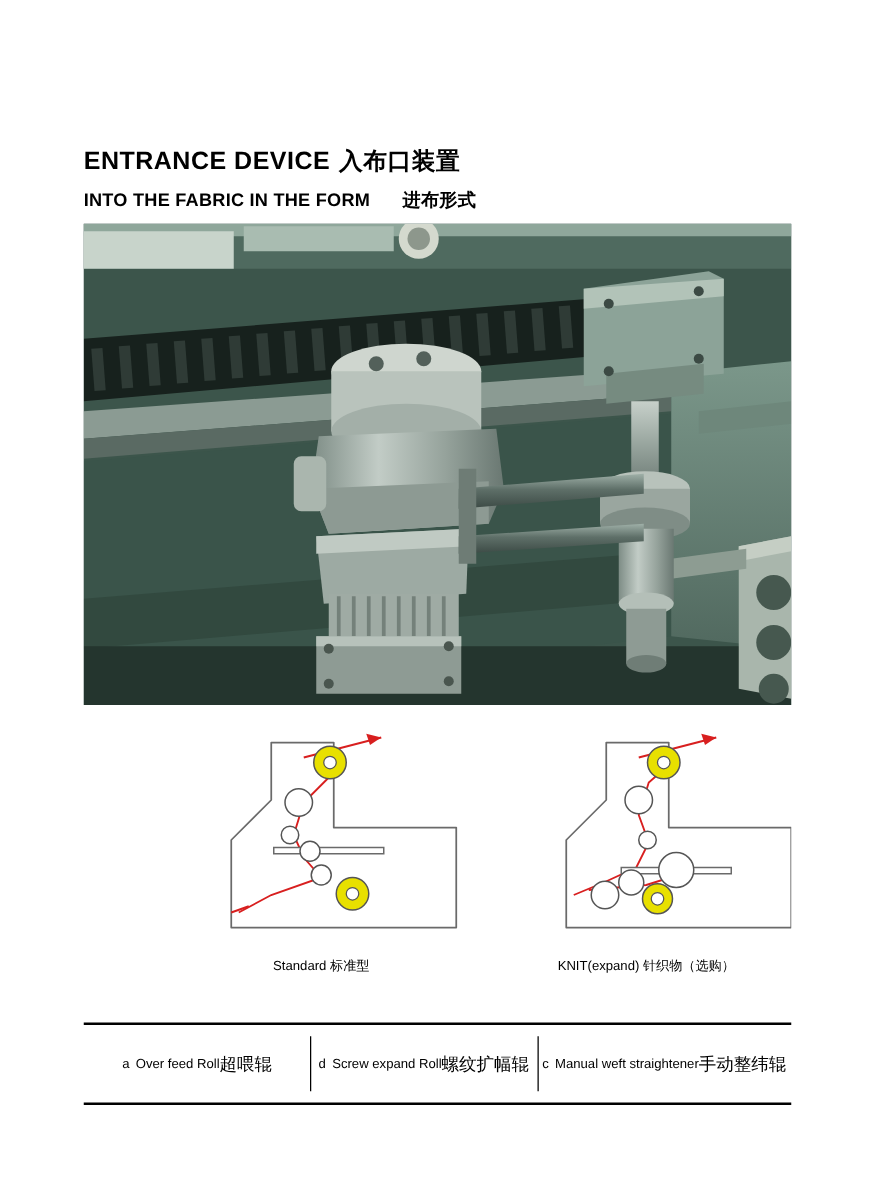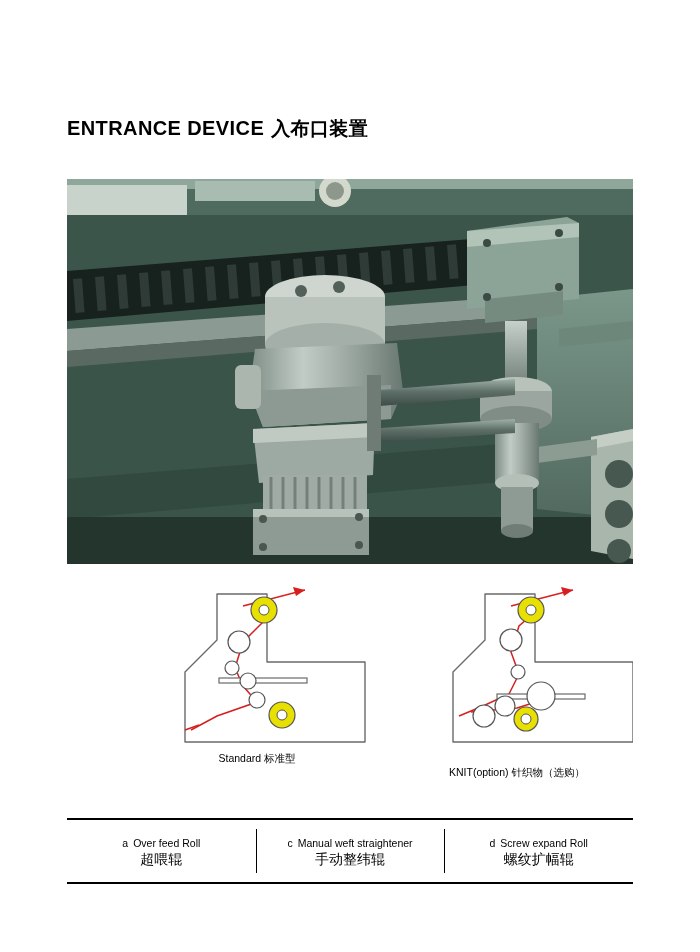--- a/index.html
+++ b/index.html
@@ -71,21 +71,21 @@
     top: 570px;
     width: 566px;
     height: 210px;
   }
   .diagram-caption {
     position: absolute;
     font-size: 10.5px;
     text-align: center;
     white-space: nowrap;
   }
-  #cap-standard { left: 110px; top: 170px; width: 160px; }
+  #cap-standard { left: 110px; top: 184px; width: 160px; }
   #cap-knit     { left: 350px; top: 184px; width: 200px; }
 
   
   .legend {
     position: absolute;
     left: 67px;
     top: 806px;
     width: 566px;
     height: 66px;
   }
@@ -102,21 +102,20 @@
     position: absolute;
     left: 0; top: 2px;
     width: 566px;
     height: 62px;
     display: flex;
   }
   .legend-cell {
     flex: 1 1 0;
     position: relative;
     display: flex;
-    flex-direction: column;
     align-items: center;
     justify-content: center;
     text-align: center;
     padding: 0 4px;
     box-sizing: border-box;
   }
   .legend-cell + .legend-cell::before {
     content: "";
     position: absolute;
     left: 0;
@@ -139,20 +138,23 @@
 </style>
 </head>
 <body>
 
 <div class="page">
 
   <div class="title-main">
     <span>ENTRANCE DEVICE</span><span class="cn">入布口装置</span>
   </div>
 
+  <div class="title-sub">
+    <span>INTO THE FABRIC IN THE FORM</span><span class="cn">进布形式</span>
+  </div>
 
   <div class="photo">
     <svg width="566" height="385" viewBox="0 0 566 385" xmlns="http://www.w3.org/2000/svg">
       <defs>
         <linearGradient id="gMetal" x1="0" y1="0" x2="1" y2="0">
           <stop offset="0%" stop-color="#7e8d86"></stop>
           <stop offset="35%" stop-color="#c2ccc6"></stop>
           <stop offset="70%" stop-color="#95a29b"></stop>
           <stop offset="100%" stop-color="#6a7872"></stop>
         </linearGradient>
@@ -327,48 +329,48 @@
         <circle cx="459" cy="137" r="12" fill="#e8e000" stroke="#555" stroke-width="1.2"></circle>
         <circle cx="459" cy="137" r="5" fill="#ffffff" stroke="#555" stroke-width="1"></circle>
       </g>
     </svg>
 
     <div class="diagram-caption" id="cap-standard">
       <span>Standard</span>
       <span>标准型</span>
     </div>
     <div class="diagram-caption" id="cap-knit">
-      <span>KNIT(option)</span>
+      <span>KNIT(expand)</span>
       <span>针织物（选购）</span>
     </div>
   </div>
 
   <div class="legend">
     <div class="rule top"></div>
     <div class="rule bottom"></div>
     <div class="legend-row">
 
       <div class="legend-cell">
         <div class="legend-en">
           <span class="mark">a</span><span>Over feed Roll</span>
         </div>
         <div class="legend-cn">超喂辊</div>
       </div>
 
 
       <div class="legend-cell">
         <div class="legend-en">
+          <span class="mark">d</span><span>Screw expand Roll</span>
+        </div>
+        <div class="legend-cn">螺纹扩幅辊</div>
+      </div>
+
+      <div class="legend-cell">
+        <div class="legend-en">
           <span class="mark">c</span><span>Manual weft straightener</span>
         </div>
         <div class="legend-cn">手动整纬辊</div>
       </div>
 
-      <div class="legend-cell">
-        <div class="legend-en">
-          <span class="mark">d</span><span>Screw expand Roll</span>
-        </div>
-        <div class="legend-cn">螺纹扩幅辊</div>
-      </div>
-
     </div>
   </div>
 
 </div>
 
 </body></html>

